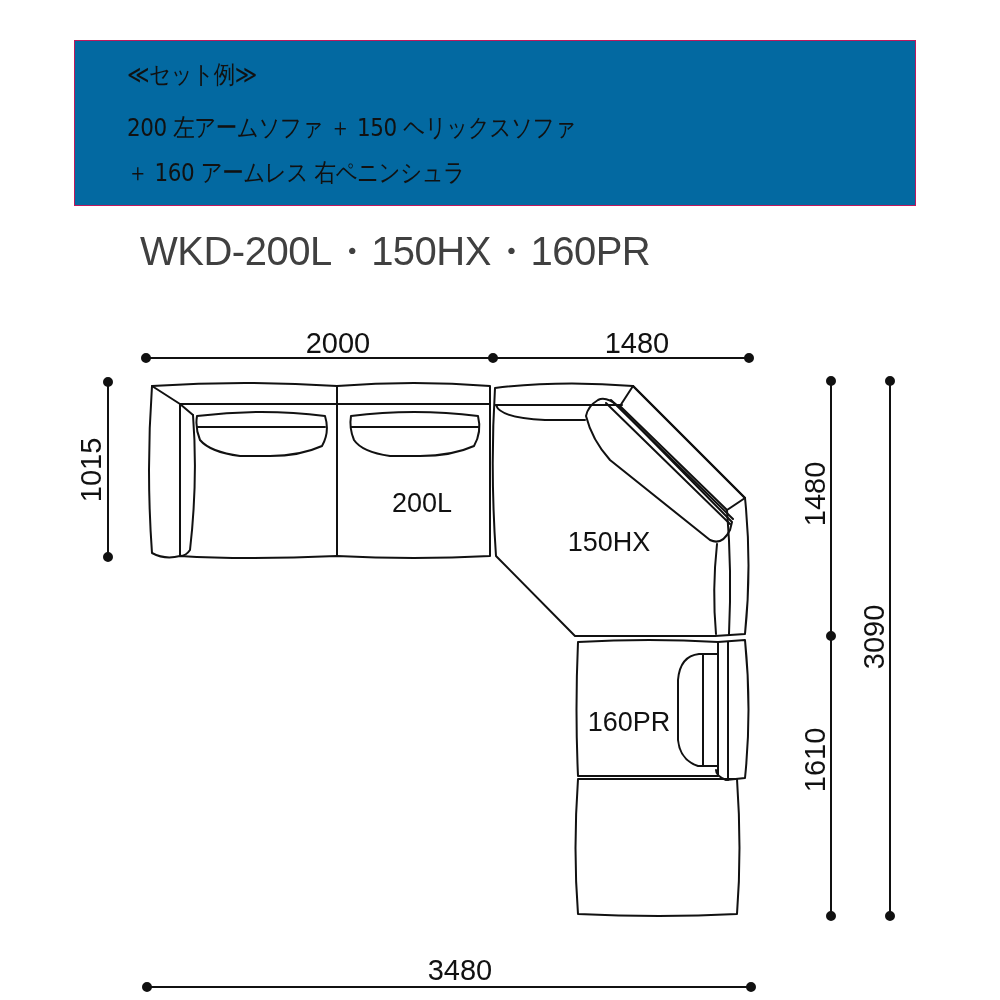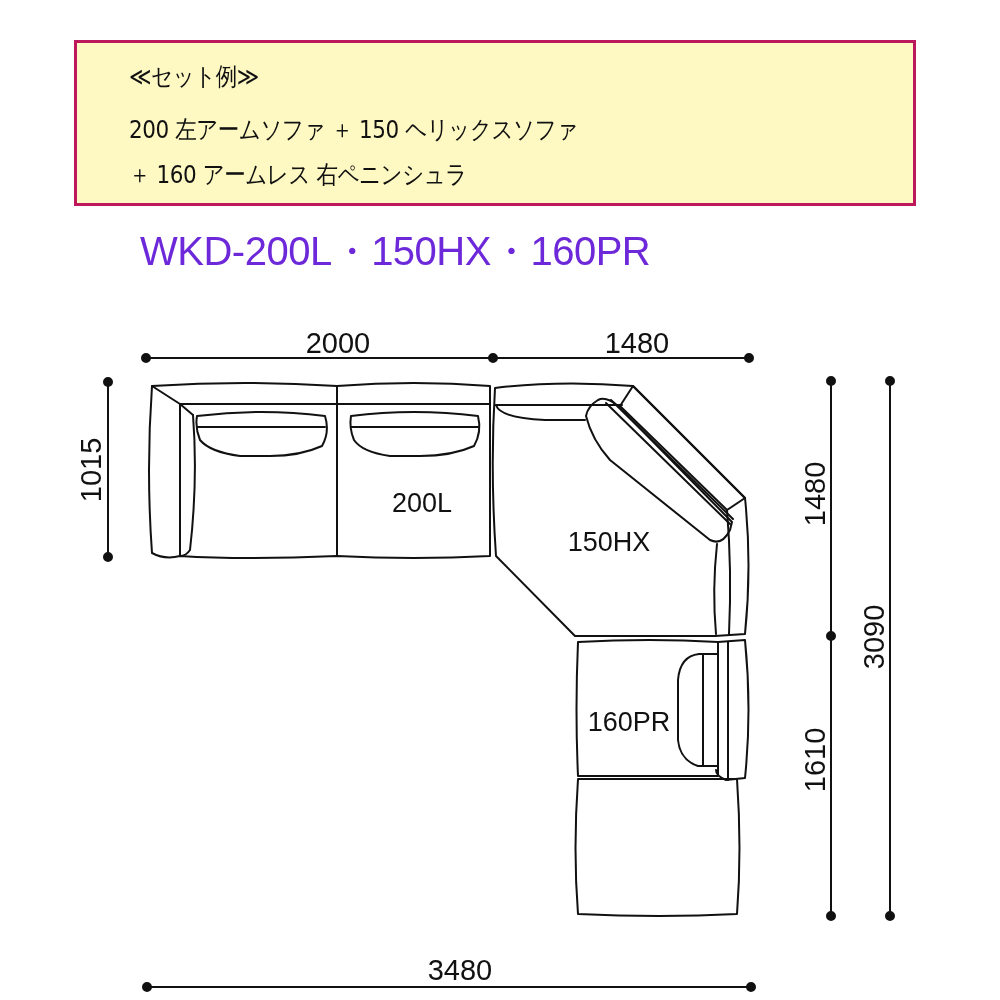--- a/index.html
+++ b/index.html
@@ -1,31 +1,31 @@
 <!DOCTYPE html>
 <html><head>
   <meta charset="utf-8">
   <style>
     html, body { margin: 0; padding: 0; background: #ffffff; }
     body { width: 1000px; height: 1000px; position: relative; overflow: hidden; font-family: "DejaVu Sans", sans-serif; color: #000; }
     .set-box {
       position: absolute; left: 74px; top: 40px; width: 842px; height: 166px;
-      border: 3px solid #be185d; box-sizing: border-box; background: #fef9c3;
+      border: 1px solid #be185d; box-sizing: border-box; background: #0369a1;
     }
     .set-line {
       position: absolute; left: 52px; font-size: 25px; letter-spacing: -0.5px;
       font-family: "DejaVu Sans", sans-serif; white-space: nowrap; color: #111;
       transform: scaleX(0.86); transform-origin: left center;
     }
     .set-line.l1 { top: 17px; }
     .set-line.l2 { top: 70px; }
     .set-line.l3 { top: 115px; }
     .model-code {
       position: absolute; left: 140px; top: 224px; font-size: 40px;
-      font-family: "Liberation Sans", sans-serif; color: #6d28d9; white-space: nowrap; letter-spacing: -0.5px;
+      font-family: "Liberation Sans", sans-serif; color: #404040; white-space: nowrap; letter-spacing: -0.5px;
     }
     svg.plan { position: absolute; left: 0; top: 0; }
     .dim-text { font-family: "Liberation Sans", sans-serif; font-size: 29px; fill: #111; }
     .unit-text { font-family: "Liberation Sans", sans-serif; font-size: 27px; fill: #111; }
   </style>
 </head>
 <body>
 
 <div class="set-box">
   <div class="set-line l1">≪セット例≫</div>

